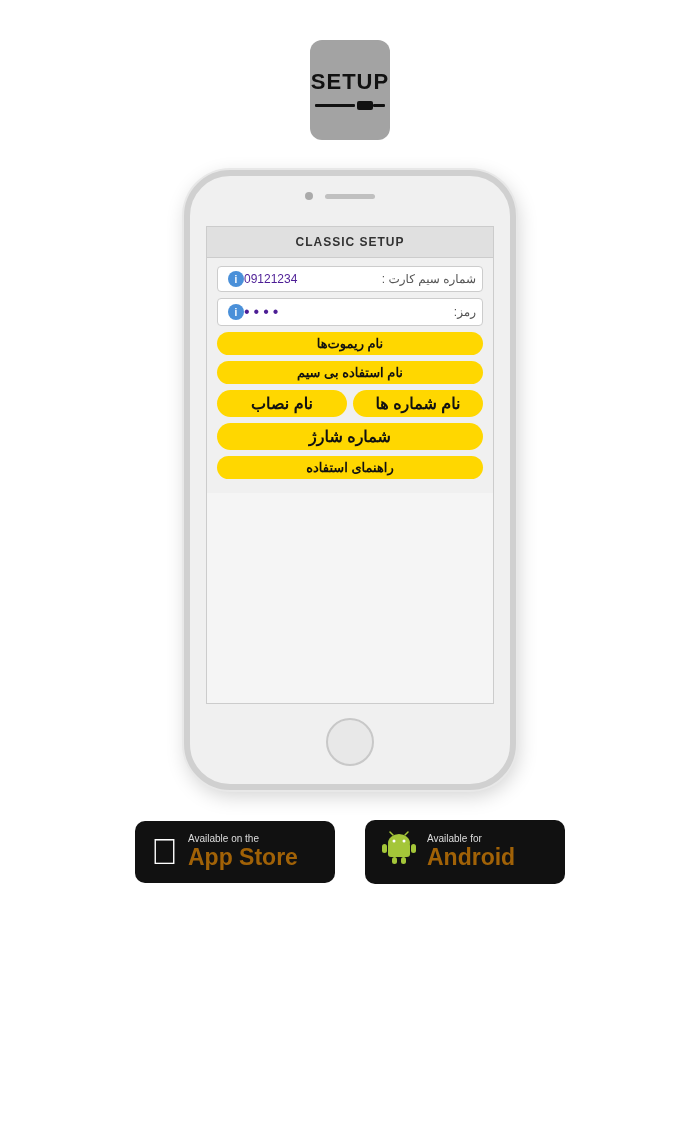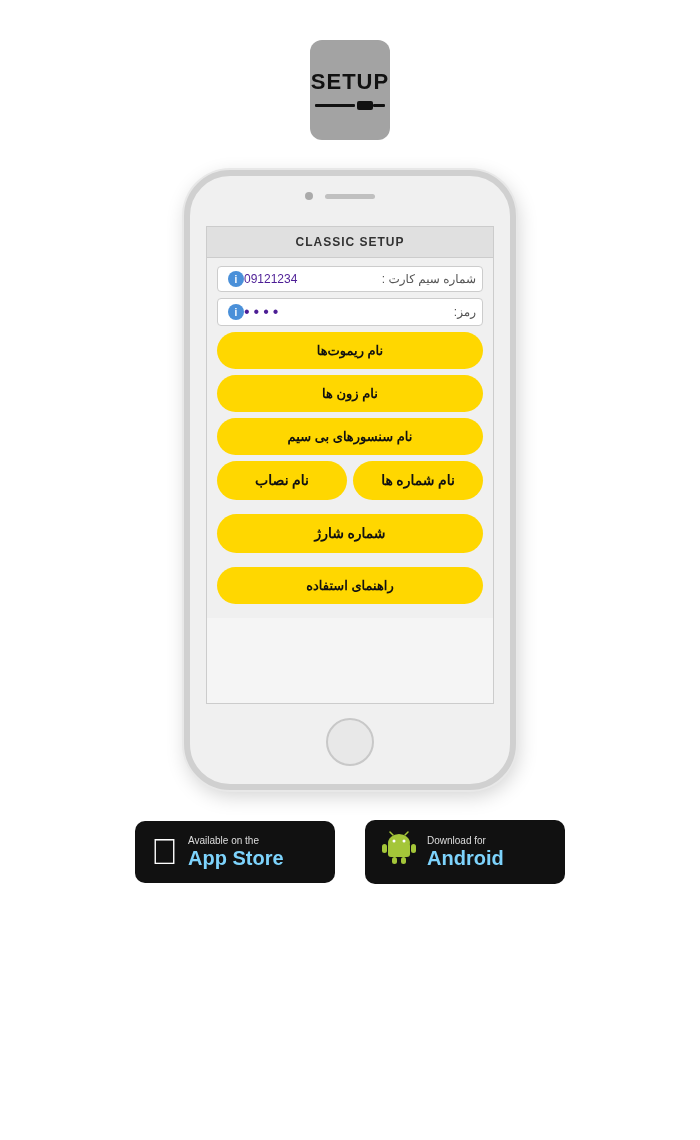--- a/index.html
+++ b/index.html
@@ -157,41 +157,40 @@
       font-size: 16px;
     }
 
     
     .btn-yellow {
       display: block;
       width: 100%;
       background: #FFD700;
       border: none;
       border-radius: 20px;
-      padding: 11px 10px;
+      padding: 4px 10px;
       font-size: 13px;
       font-weight: bold;
       color: #111;
       text-align: center;
       margin-bottom: 6px;
       cursor: pointer;
       direction: rtl;
       font-family: 'Tahoma', Arial, sans-serif;
     }
     .btn-row {
       display: flex;
       gap: 6px;
       margin-bottom: 6px;
       direction: rtl;
     }
     .btn-row .btn-yellow {
       flex: 1;
-      margin-bottom: 8px;
-      font-size: 14px;
-      font-family: Liberation Serif, serif;
+      margin-bottom: 0;
+      font-size: 16px;
     }
 
     
     .store-badges {
       margin-top: 30px;
       display: flex;
       gap: 30px;
       align-items: center;
       justify-content: center;
     }
@@ -213,22 +212,22 @@
     .badge-text-wrap {
       display: flex;
       flex-direction: column;
     }
     .badge-small-text {
       font-size: 10px;
       color: #ddd;
       font-weight: normal;
     }
     .badge-big-text {
-      font-size: 20px;
-      color: #7dd3fc;
+      font-size: 23px;
+      color: #a16207;
       font-weight: bold;
       line-height: 1.2;
     }
     
     .android-icon {
       font-size: 34px;
       color: #a4c639;
       margin-right: 10px;
     }
   </style>
@@ -261,22 +260,21 @@
           <div class="input-info">i</div>
         </div>
 
         <div class="input-row">
           <span class="input-label">رمز:</span>
           <span class="input-value password">••••</span>
           <div class="input-info">i</div>
         </div>
 
         <button class="btn-yellow">نام ریموت‌ها</button>
-        <button class="btn-yellow">نام زون ها</button>
-        <button class="btn-yellow">نام سنسورهای بی سیم</button>
+        <button class="btn-yellow">نام استفاده بی سیم</button>
 
         <div class="btn-row">
           <button class="btn-yellow">نام شماره ها</button>
           <button class="btn-yellow">نام نصاب</button>
         </div>
 
         <div class="btn-row">
           <button class="btn-yellow">شماره شارژ</button>
         </div>
 
@@ -312,17 +310,17 @@
         <line x1="24" y1="5" x2="27" y2="2" stroke="#a4c639" stroke-width="1.5" stroke-linecap="round"></line>
 
         <rect x="1" y="14" width="5" height="9" rx="2.5" fill="#a4c639"></rect>
         <rect x="30" y="14" width="5" height="9" rx="2.5" fill="#a4c639"></rect>
 
         <rect x="11" y="27" width="5" height="7" rx="2.5" fill="#a4c639"></rect>
         <rect x="20" y="27" width="5" height="7" rx="2.5" fill="#a4c639"></rect>
       </svg>
     </div>
     <div class="badge-text-wrap">
-      <span class="badge-small-text">Download for</span>
+      <span class="badge-small-text">Available for</span>
       <span class="badge-big-text">Android</span>
     </div>
   </div>
 </div>
 
 </body></html>

